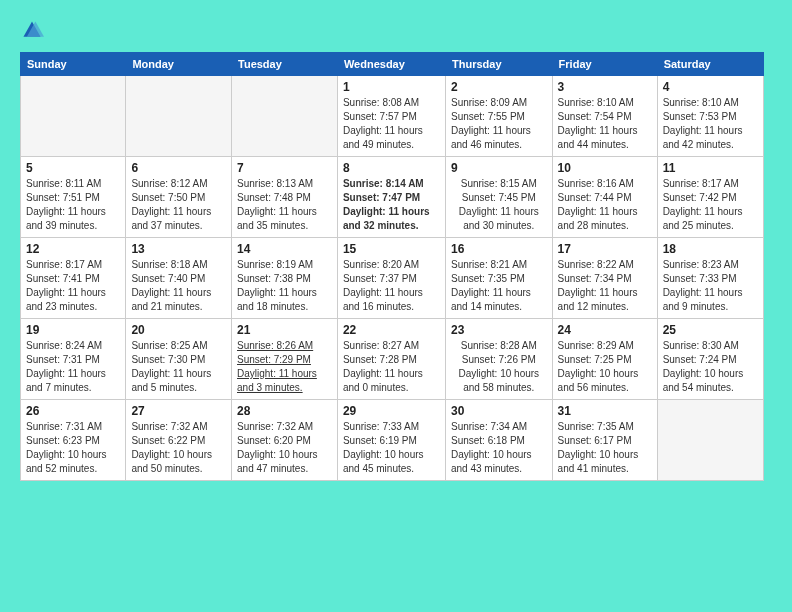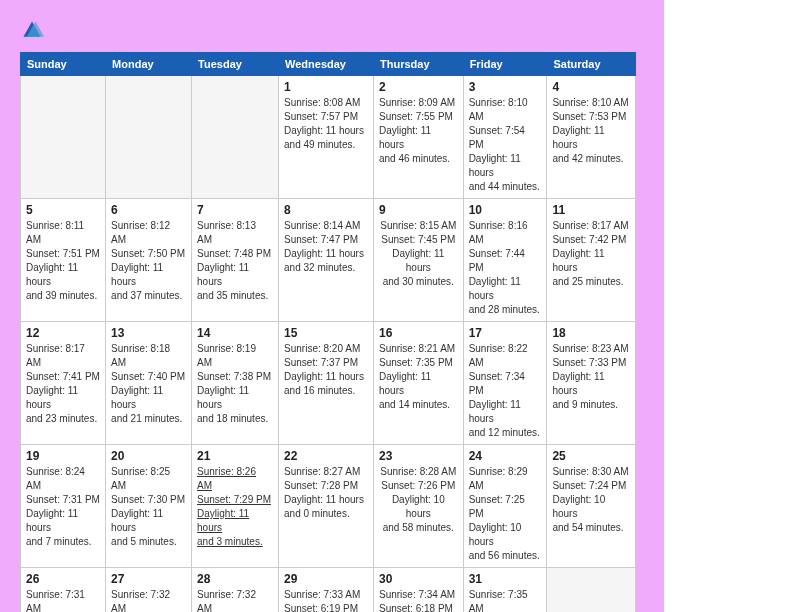--- a/index.html
+++ b/index.html
@@ -4,24 +4,24 @@
   <style>
     * { box-sizing: border-box; margin: 0; padding: 0; }
     body {
       font-family: Arial, sans-serif;
       background: #fff;
       width: 792px;
       height: 612px;
       overflow: hidden;
     }
     .page {
-      width: 664px;
+      width: 792px;
       height: 612px;
       padding: 18px 28px 10px 20px;
-      background: #f0abfc;
+      background: #5eead4;
     }
     .header {
       display: flex;
       justify-content: space-between;
       align-items: flex-start;
       margin-bottom: 10px;
     }
     .logo {
       display: flex;
       align-items: center;
@@ -172,21 +172,21 @@
           </td>
           <td>
             <div class="day-num">7</div>
             <div class="day-info" style="white-space: pre-line;">Sunrise: 8:13 AM
 Sunset: 7:48 PM
 Daylight: 11 hours
 and 35 minutes.</div>
           </td>
           <td>
             <div class="day-num">8</div>
-            <div class="day-info" style="white-space: pre-line;">Sunrise: 8:14 AM
+            <div class="day-info" style="white-space: pre-line; font-weight: bold;">Sunrise: 8:14 AM
 Sunset: 7:47 PM
 Daylight: 11 hours
 and 32 minutes.</div>
           </td>
           <td>
             <div class="day-num">9</div>
             <div class="day-info" style="white-space: pre-line; text-align: center;">Sunrise: 8:15 AM
 Sunset: 7:45 PM
 Daylight: 11 hours
 and 30 minutes.</div>

